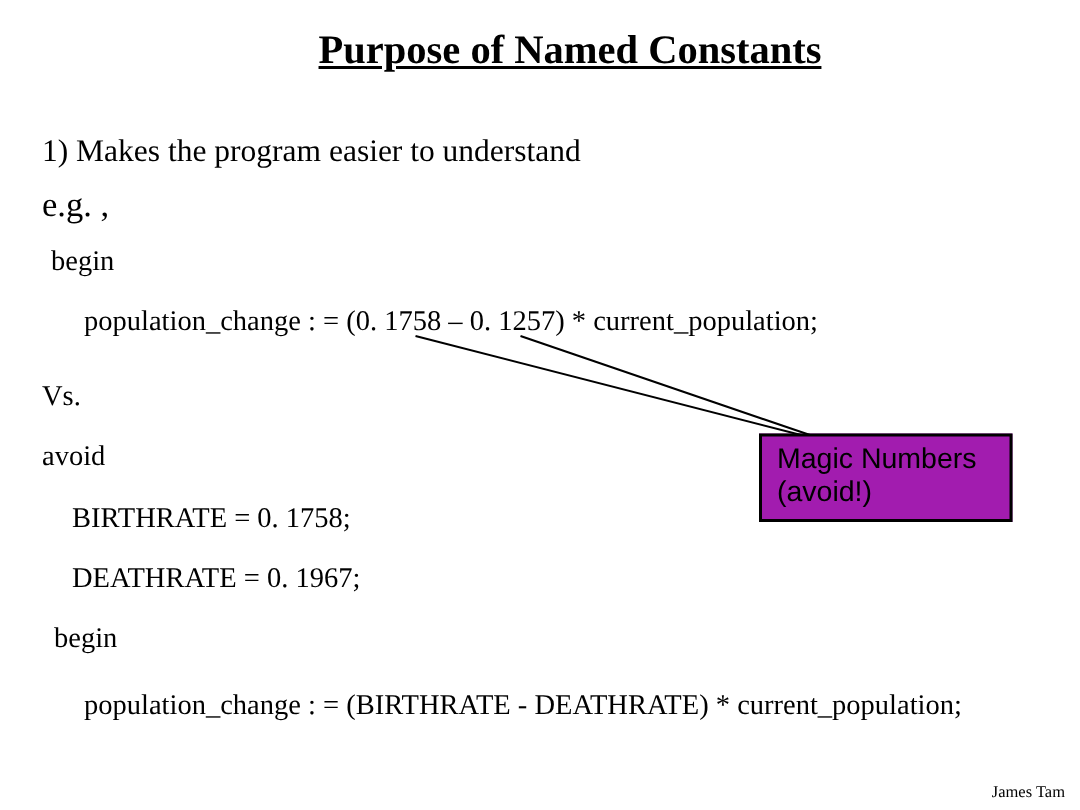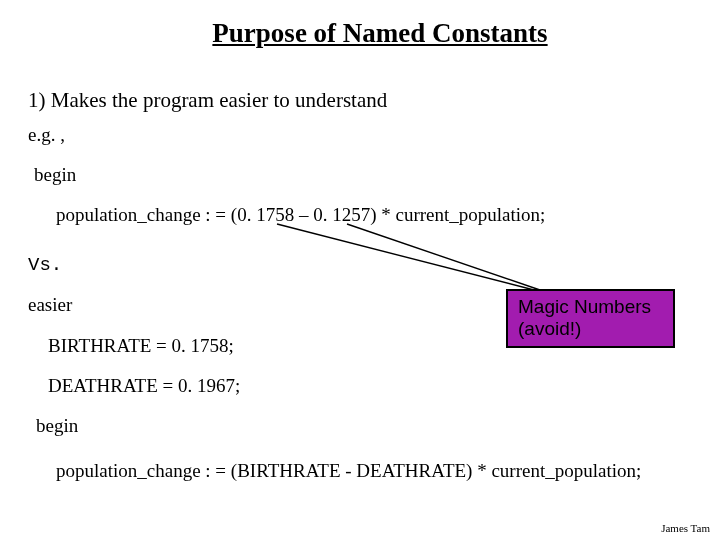--- a/index.html
+++ b/index.html
@@ -63,29 +63,29 @@
 </style>
 </head>
 <body>
 
 <div class="slide">
 
   <div class="title">Purpose of Named Constants</div>
 
   <div class="line" style="top:78px;margin-top:10px;">1) Makes the program easier to understand</div>
 
-  <div class="line" style="top:124px; font-size:19px;">e.g. ,</div>
+  <div class="line" style="top:124px; font-size:23px;">e.g. ,</div>
 
   <div class="sub" style="top:164px; left:34px;">begin</div>
 
   <div class="sub" style="top:204px; left:56px;">population_change : = (0. 1758 – 0. 1257) * current_population;</div>
 
-  <div class="sub" style="top:254px; left:28px;font-family:Liberation Mono, monospace;">Vs.</div>
+  <div class="sub" style="top:254px; left:28px;">Vs.</div>
 
-  <div class="sub" style="top:294px; left:28px;">easier</div>
+  <div class="sub" style="top:294px; left:28px;">avoid</div>
 
   <div class="sub" style="top:335px; left:48px;">BIRTHRATE = 0. 1758;</div>
 
   <div class="sub" style="top:375px; left:48px;">DEATHRATE = 0. 1967;</div>
 
   <div class="sub" style="top:415px; left:36px;">begin</div>
 
   <div class="sub" style="top:460px; left:56px;font-family:Liberation Serif, serif;">population_change : = (BIRTHRATE - DEATHRATE) * current_population;</div>
 
   <div class="callout" style="top:289px; left:506px; width:145px;">

